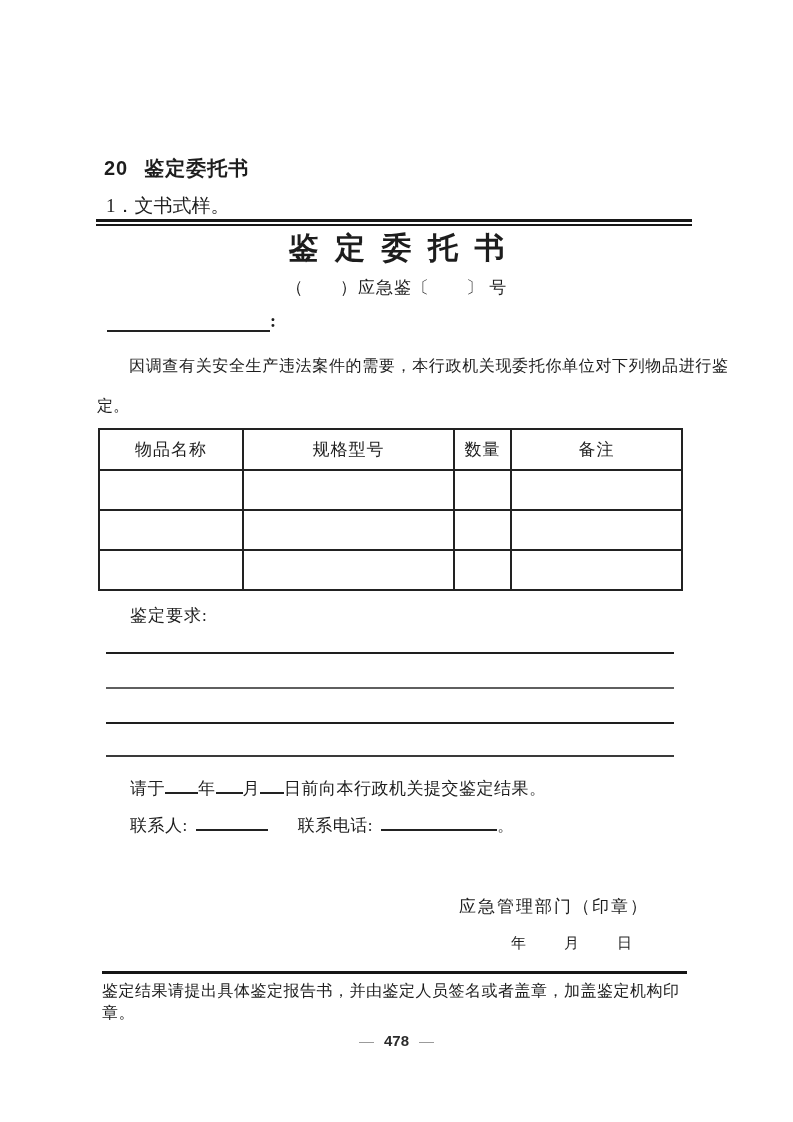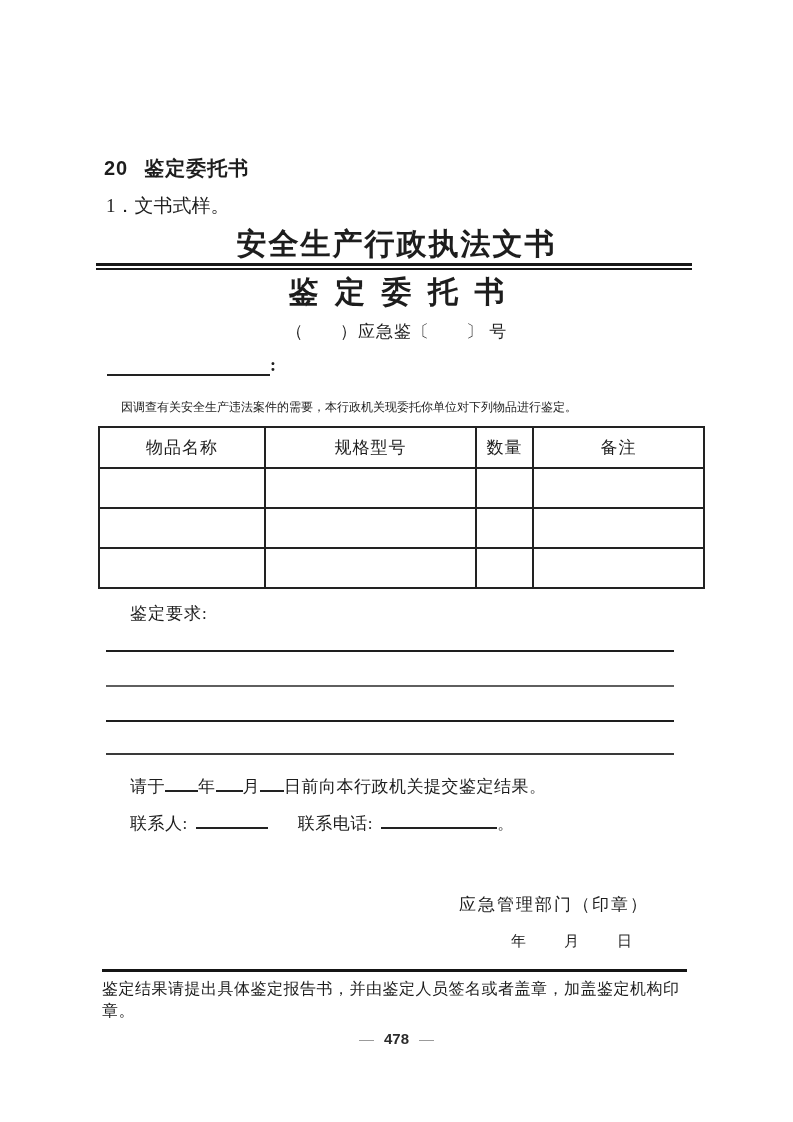--- a/index.html
+++ b/index.html
@@ -42,38 +42,38 @@
   .doc-title span { letter-spacing: 0.55em; margin-right: -0.55em; }
   .doc-no { text-align: center; margin-top: 9px; font-size: 17px; line-height: 24px; letter-spacing: 1px; }
   .addressee { margin: 10px 0 0 107px; height: 26px; }
   .addressee .fill-line {
     display: inline-block; width: 163px; height: 22px;
     border-bottom: 2px solid #222; vertical-align: bottom;
   }
   .addressee .colon { font-size: 18px; font-weight: bold; vertical-align: bottom; }
   .intro {
     margin: 10px 65px 0 97px;
-    font-size: 12px; line-height: 34px;
+    font-size: 16px; line-height: 40px;
     text-indent: 2em; text-align: justify;
     letter-spacing: 0;
   }
   table.items {
     margin: 2px 0 0 98px;
     width: 560px;
     border-collapse: collapse;
     table-layout: fixed;
   }
   table.items, table.items th, table.items td { border: 2px solid #222222; }
   table.items { border-width: 2.5px; }
   table.items th {
     height: 41px; font-weight: normal; font-size: 17px;
     text-align: center; letter-spacing: 1px;
   }
   table.items td { height: 40px; }
-  .col1 { width: 166px; } .col2 { width: 211px; } .col3 { width: 57px; } .col4 { width: 171px; }
+  .col1 { width: 144px; } .col2 { width: 211px; } .col3 { width: 57px; } .col4 { width: 171px; }
   .req-label { margin: 13px 0 0 130px; font-size: 17px; line-height: 24px; letter-spacing: 1px; }
   .write-line { margin-left: 106px; width: 568px; height: 0; border-top: 2px solid #1e1e1e; }
   .wl-1 { margin-top: 24px; }
   .wl-2 { margin-top: 33px; border-top-color: #5f5f5f; }
   .wl-3 { margin-top: 33px; }
   .wl-4 { margin-top: 31px; border-top-color: #3a3a3a; }
   .deadline { margin: 20px 0 0 130px; font-size: 17px; line-height: 24px; letter-spacing: 0.5px; }
   .blank {
     display: inline-block; height: 1em;
     border-bottom: 2px solid #222;
@@ -100,21 +100,20 @@
 <body>
 
 <div class="page">
 
   <div class="heading">
     <span class="num">20</span><span>鉴定委托书</span>
   </div>
 
   <div class="subheading">1．文书式样。</div>
 
-  <div class="series-title">安全生产行政执法文书</div>
 
   <div class="double-rule"></div>
 
   <div class="doc-title">
     <span>鉴定委托书</span>
   </div>
 
   <div class="doc-no">（　　）应急鉴〔　　〕 号</div>
 
   <div class="addressee">

